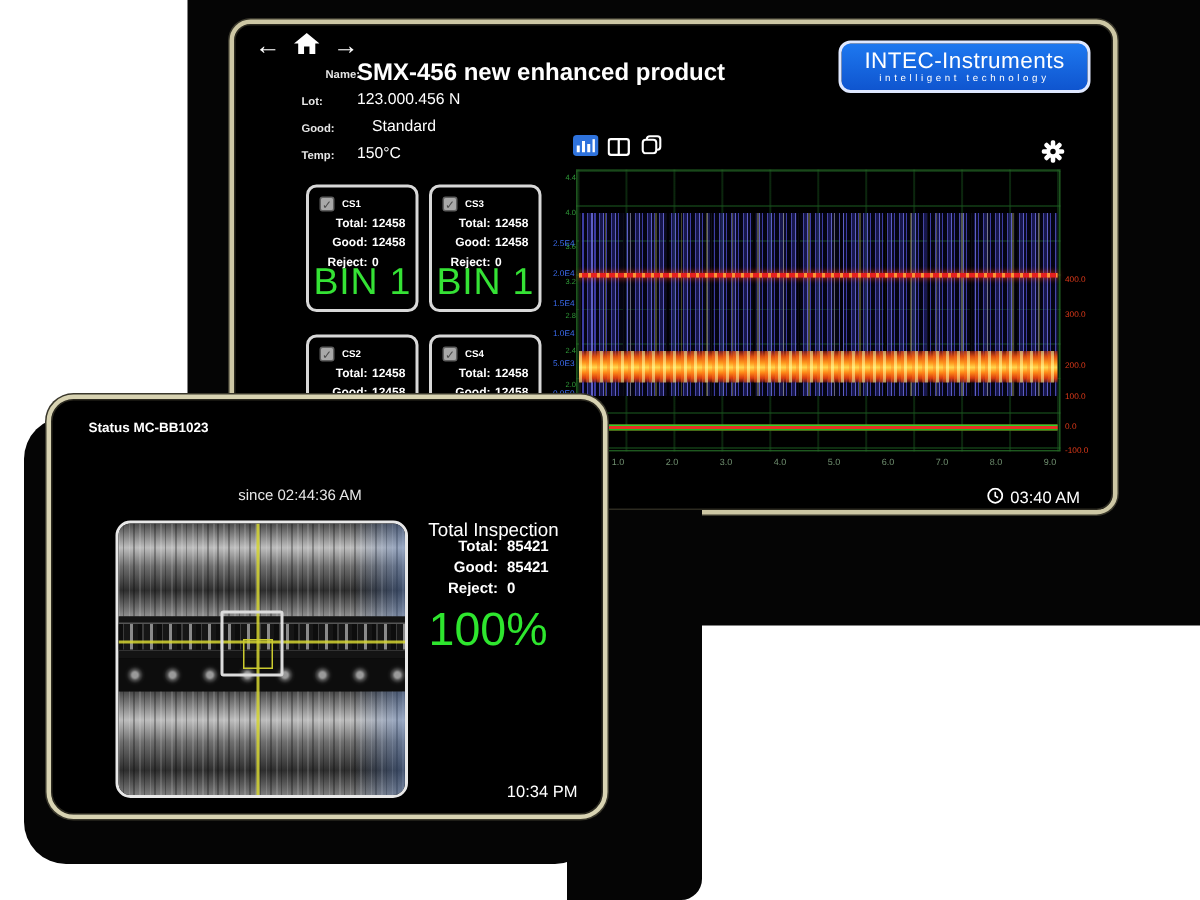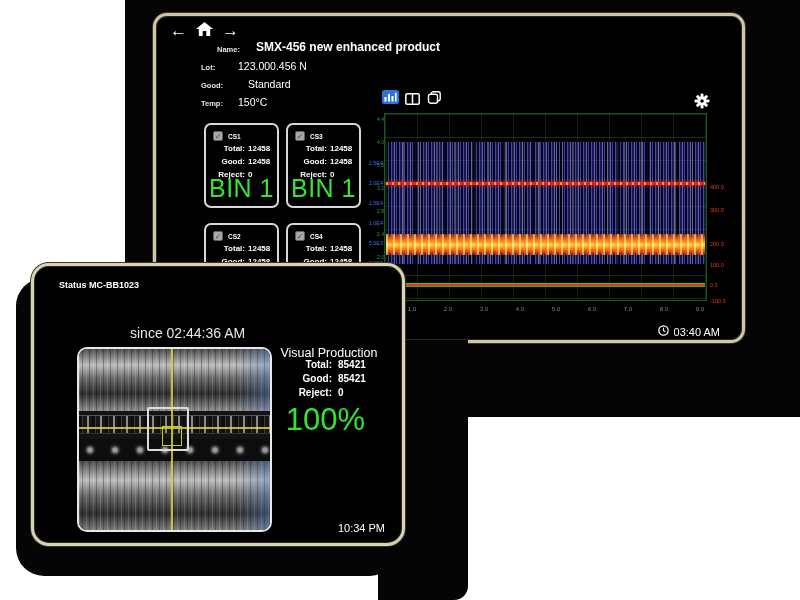--- a/index.html
+++ b/index.html
@@ -16,21 +16,21 @@
   
   .panel{position:absolute;background:#000;}
   .back-panel{left:153px;top:13px;width:592px;height:330px;border:3px solid #cdc7a4;border-radius:14px;box-shadow:0 0 0 1px #3a382c, inset 0 0 0 1px #2c2a20;}
   .front-panel{left:31px;top:263px;width:374px;height:283px;border:3px solid #d8d3b2;border-radius:18px;box-shadow:0 0 0 1px #3a382c, inset 0 0 0 1px #2c2a20;}
 
   
   .nav{position:absolute;left:14px;top:5px;display:flex;gap:9px;align-items:center;color:#fff;}
   .nav .arr{font-size:17px;font-weight:bold;line-height:20px;}
   .ilabel{position:absolute;font-size:7.5px;font-weight:bold;color:#e6e6e6;}
   .ivalue{position:absolute;color:#fff;font-size:10.5px;}
-  .ivalue.name{font-size:12px;font-weight:bold;margin-left:18px;}
+  .ivalue.name{font-size:16px;font-weight:bold;}
 
   .logo{position:absolute;left:403px;top:11px;width:168px;height:35px;border:2px solid #dfe8ff;border-radius:8px;
         background:linear-gradient(180deg,#1d78f0,#0f55cf);display:flex;flex-direction:column;align-items:center;justify-content:center;}
   .logo .l1{color:#fff;font-size:15px;letter-spacing:.3px;line-height:16px;}
   .logo .l2{color:#fff;font-size:6.5px;letter-spacing:2.4px;line-height:8px;}
 
   .tbicon{position:absolute;display:inline-block;}
 
   
   .bin{position:absolute;width:75px;height:85px;border:2px solid #d8d8d8;border-radius:7px;background:#000;}
@@ -65,21 +65,21 @@
   .ytick{position:absolute;left:-13px;width:12px;text-align:right;font-size:5px;color:#2f9a38;line-height:6px;}
   .ybtick{position:absolute;left:-28px;width:26px;text-align:right;font-size:5.5px;color:#3b6cf0;line-height:6px;}
   .yrtick{position:absolute;left:325px;width:30px;text-align:left;font-size:5.5px;color:#e03a1a;line-height:6px;}
   .xtick{position:absolute;top:192px;width:20px;text-align:center;font-size:6px;color:#6f8f6f;line-height:7px;}
 
   .clockrow{position:absolute;display:flex;align-items:center;gap:5px;color:#fff;font-size:11px;}
 
   
   .status{position:absolute;left:25px;top:14px;font-size:9px;font-weight:bold;color:#fff;}
   .prod{position:absolute;left:20px;top:26px;width:300px;text-align:center;font-size:35px;color:#fff;letter-spacing:.5px;}
-  .since{position:absolute;left:96px;top:59px;width:140px;font-size:14px;color:#e8e8e8;}
+  .since{position:absolute;left:96px;top:59px;width:140px;text-align:center;font-size:10px;color:#e8e8e8;}
 
   .cam{position:absolute;left:43px;top:81px;width:195px;height:185px;border:2px solid #e8e8e8;border-radius:10px;background:#000;overflow:hidden;}
   .metal{position:absolute;left:0;right:0;
          background:
            linear-gradient(90deg, transparent 82%, rgba(85,125,195,.4)),
            repeating-linear-gradient(90deg, rgba(255,255,255,.14) 0 1px, transparent 1px 3px, rgba(0,0,0,.28) 3px 4px, transparent 4px 7px),
            linear-gradient(180deg,#4a4a4a,#bdbdbd 26%,#6e6e6e 46%,#2e2e2e 72%,#8f8f8f);}
   .metal.top{top:0;height:62px;}
   .metal.bottom{top:112px;height:73px;}
   .tape{position:absolute;left:0;right:0;top:62px;height:28px;background:#141414;}
@@ -127,20 +127,24 @@
 
     <span class="ilabel" style="left:45px;top:29px;margin-left:16px;">Name:</span>
     <span class="ivalue name" style="left:82px;top:24px;">SMX-456 new enhanced product</span>
     <span class="ilabel" style="left:45px;top:47px;">Lot:</span>
     <span class="ivalue" style="left:82px;top:44px;">123.000.456 N</span>
     <span class="ilabel" style="left:45px;top:65px;">Good:</span>
     <span class="ivalue" style="left:92px;top:62px;">Standard</span>
     <span class="ilabel" style="left:45px;top:83px;">Temp:</span>
     <span class="ivalue" style="left:82px;top:80px;">150°C</span>
 
+    <div class="logo">
+      <span class="l1">INTEC-Instruments</span>
+      <span class="l2">intelligent technology</span>
+    </div>
 
     <span class="tbicon" style="left:226px;top:74px;">
       <svg width="17" height="14">
           <rect width="17" height="14" rx="2.5" fill="#2e72dc"></rect>
           <rect x="2.5" y="7" width="2" height="4.5" fill="#fff"></rect>
           <rect x="6" y="4" width="2" height="7.5" fill="#fff"></rect>
           <rect x="9.5" y="6" width="2" height="5.5" fill="#fff"></rect>
           <rect x="13" y="2.8" width="1.6" height="8.7" fill="#fff"></rect>
         </svg>
     </span>
@@ -313,21 +317,21 @@
           <div class="comps"></div>
         </div>
       <div class="sprockets"></div>
       <div class="metal bottom"></div>
       <div class="cross-v"></div>
       <div class="cross-h"></div>
       <div class="roi-white"></div>
       <div class="roi-yellow"></div>
     </div>
 
-    <div class="vi-title">Visual Production</div>
+    <div class="vi-title">Total Inspection</div>
     <div class="vi-stats">
       <div class="virow">
           <span class="vil">Total:</span>
           <span class="viv">85421</span>
         </div>
       <div class="virow">
           <span class="vil">Good:</span>
           <span class="viv">85421</span>
         </div>
       <div class="virow">

